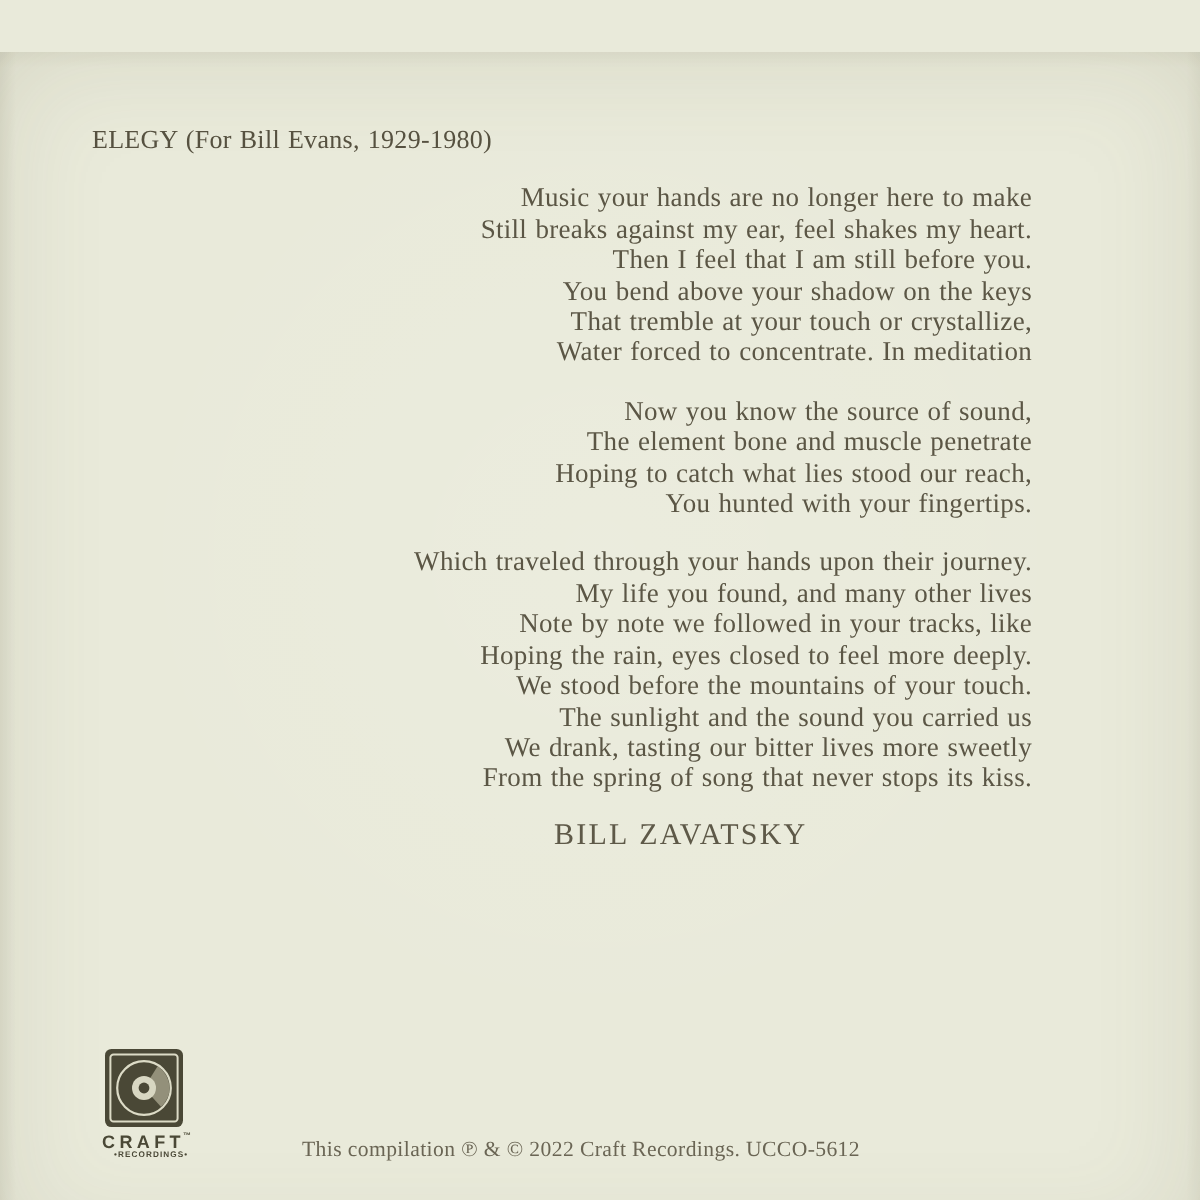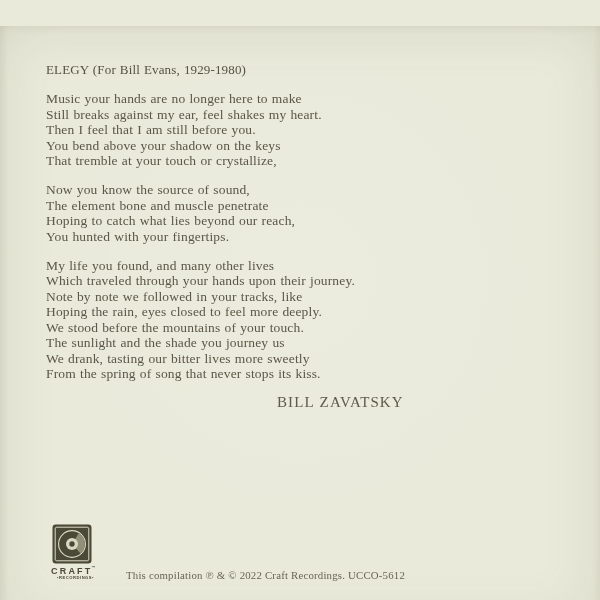--- a/index.html
+++ b/index.html
@@ -31,21 +31,21 @@
     line-height: 15.4px;
     letter-spacing: 0.15px;
     word-spacing: 0.6px;
   }
   .poem-title {
     font-size: 13px;
     line-height: 15.4px;
     color: #565140;
   }
   .stanza { margin-top: 14px; }
-  .line { white-space: nowrap; }
+  .line { white-space: nowrap; text-align: right; }
   .attribution {
     margin-top: 14px;
     margin-left: 231px;
     font-size: 15px;
     letter-spacing: 1.1px;
     color: #5e5948;
   }
   .footer-logo {
     position: absolute;
     left: 50px; top: 498px;
@@ -75,57 +75,58 @@
     font-weight: bold;
     font-size: 6px;
     letter-spacing: 0.8px;
     color: #4a4836;
     transform: scale(0.68);
     transform-origin: center top;
     white-space: nowrap;
   }
   .copyright {
     position: absolute;
-    left: 126px; top: 543px;
+    left: 151px; top: 543px;
     font-size: 10.8px;
     letter-spacing: 0.2px;
     color: #6a6554;
     white-space: nowrap;
   }
 </style>
 </head>
 <body>
 
 <div class="page">
 
   <div class="poem">
     <div class="poem-title">ELEGY (For Bill Evans, 1929-1980)</div>
 
     <div class="stanza">
       <div class="line">Music your hands are no longer here to make</div>
       <div class="line">Still breaks against my ear, feel shakes my heart.</div>
       <div class="line">Then I feel that I am still before you.</div>
       <div class="line">You bend above your shadow on the keys</div>
       <div class="line">That tremble at your touch or crystallize,</div>
+      <div class="line">Water forced to concentrate. In meditation</div>
     </div>
 
     <div class="stanza">
       <div class="line">Now you know the source of sound,</div>
       <div class="line">The element bone and muscle penetrate</div>
-      <div class="line">Hoping to catch what lies beyond our reach,</div>
+      <div class="line">Hoping to catch what lies stood our reach,</div>
       <div class="line">You hunted with your fingertips.</div>
     </div>
 
     <div class="stanza">
+      <div class="line">Which traveled through your hands upon their journey.</div>
       <div class="line">My life you found, and many other lives</div>
-      <div class="line">Which traveled through your hands upon their journey.</div>
       <div class="line">Note by note we followed in your tracks, like</div>
       <div class="line">Hoping the rain, eyes closed to feel more deeply.</div>
       <div class="line">We stood before the mountains of your touch.</div>
-      <div class="line">The sunlight and the shade you journey us</div>
+      <div class="line">The sunlight and the sound you carried us</div>
       <div class="line">We drank, tasting our bitter lives more sweetly</div>
       <div class="line">From the spring of song that never stops its kiss.</div>
     </div>
 
     <div class="attribution">BILL ZAVATSKY</div>
   </div>
 
   <div class="footer-logo">
     <svg class="logo-mark" width="40" height="40" viewBox="0 0 40 40" xmlns="http://www.w3.org/2000/svg">
       <rect x="0.5" y="0.5" width="39" height="39" rx="3.2" fill="#4a4836"></rect>

